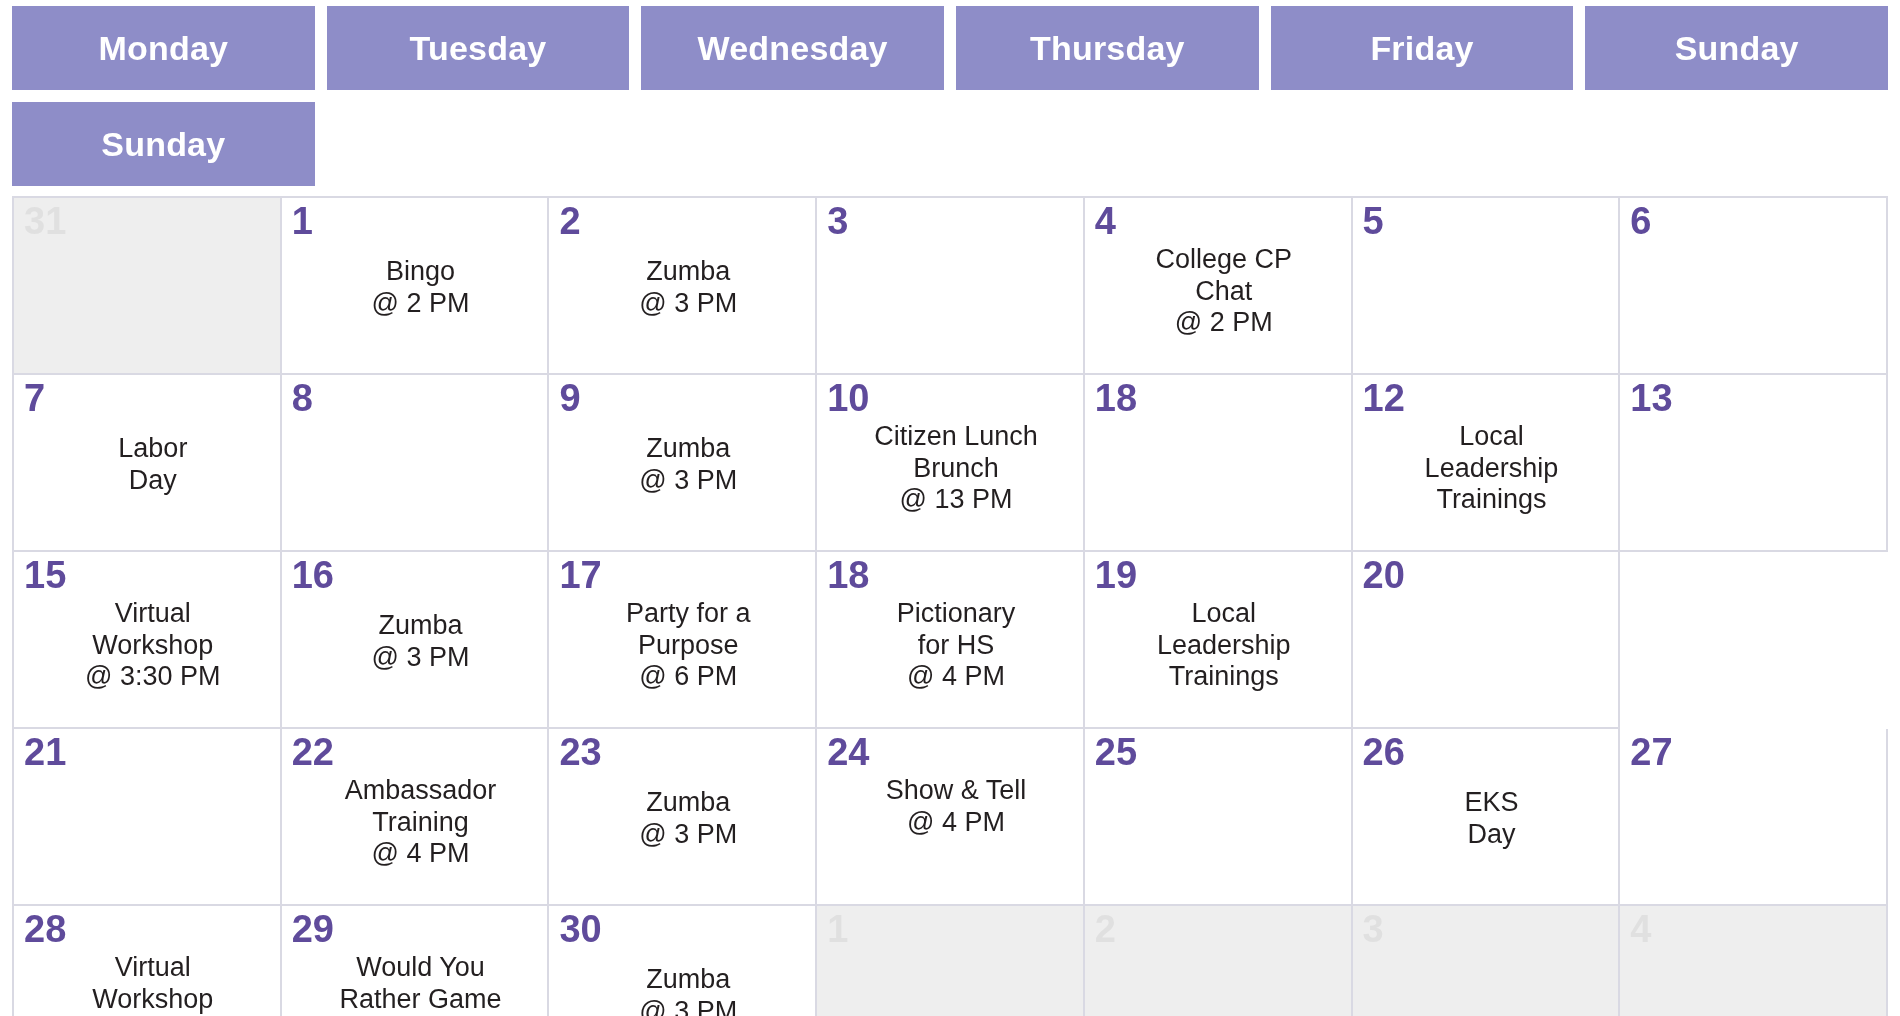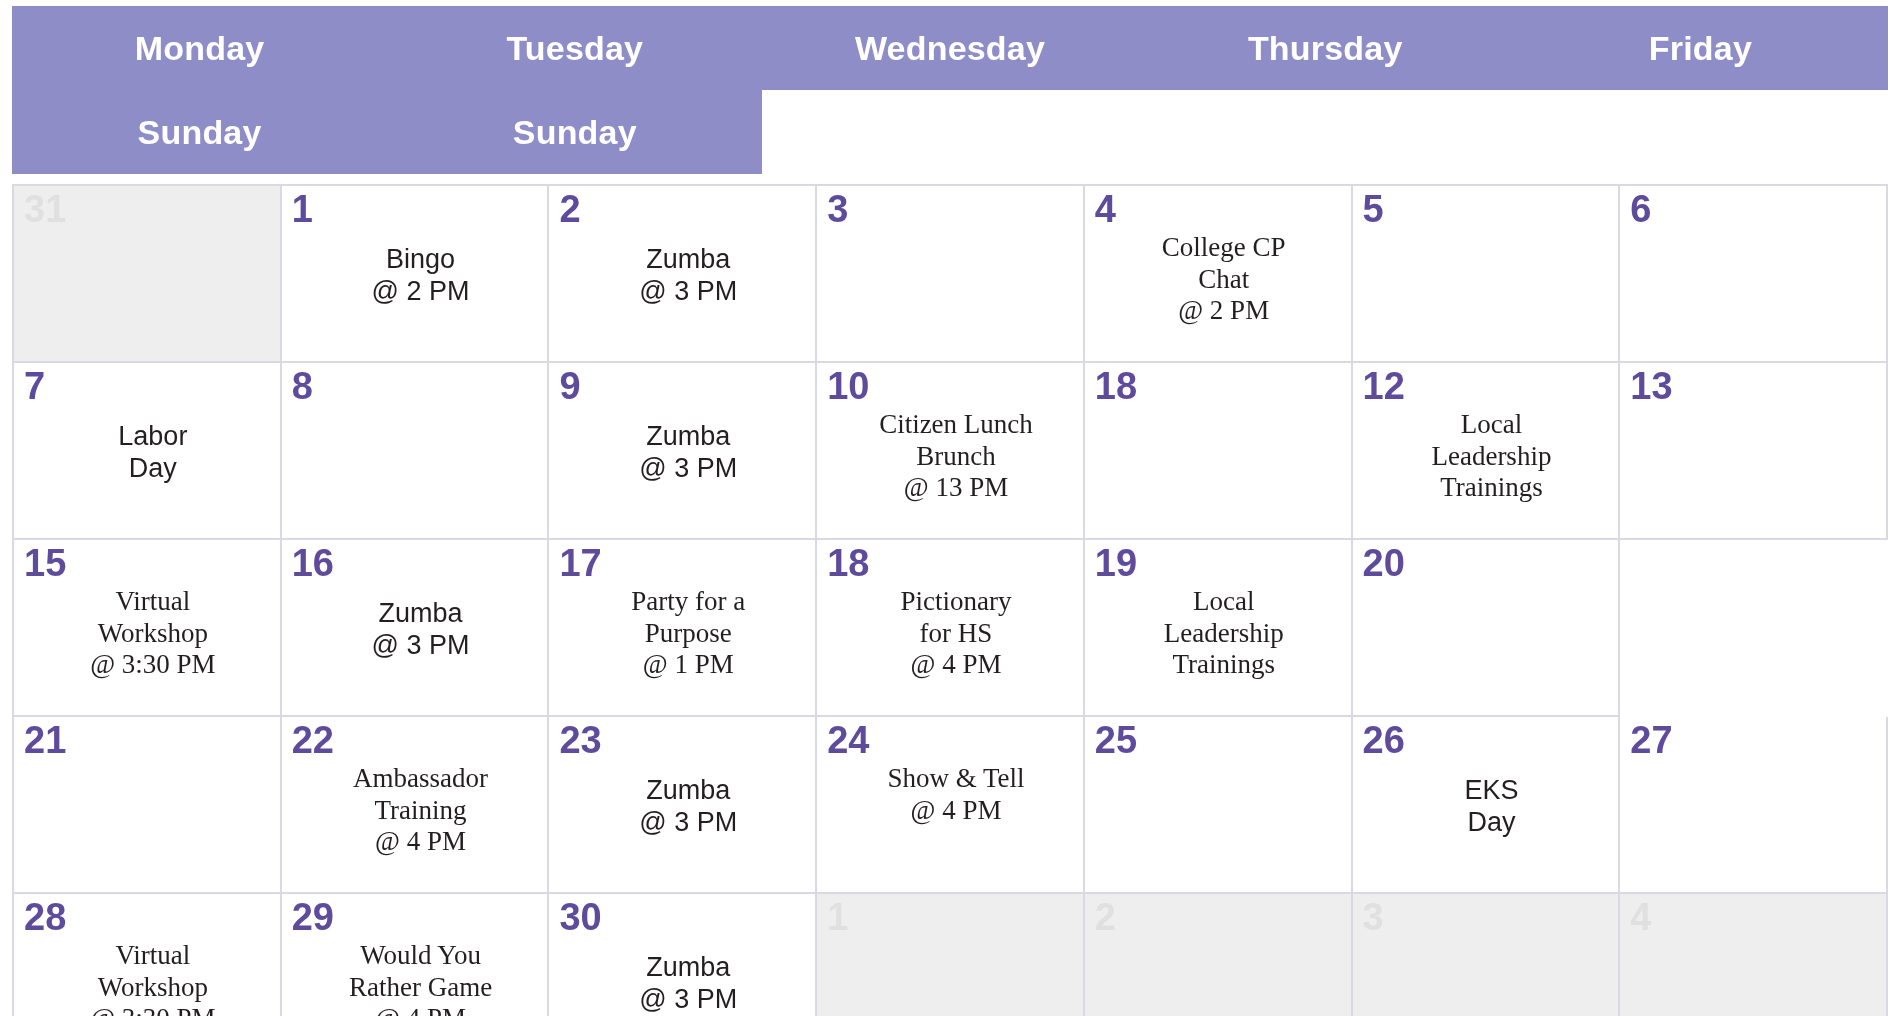--- a/index.html
+++ b/index.html
@@ -15,22 +15,22 @@
     -webkit-font-smoothing: antialiased;
   }
   .calendar {
     width: 1900px;
     box-sizing: border-box;
     padding: 0 12px;
   }
   
   .header-row {
     display: grid;
-    grid-template-columns: repeat(5, 1fr);
-    gap: 0;
+    grid-template-columns: repeat(6, 1fr);
+    gap: 12px;
     padding-top: 6px;
   }
   .dow {
     background: #8e8dc8;
     color: #ffffff;
     text-align: center;
     font-size: 34px;
     font-weight: bold;
     letter-spacing: 0.2px;
     height: 84px;
@@ -83,21 +83,21 @@
     line-height: 1.17;
     color: #231f20;
     box-sizing: border-box;
   }
   .event .line {
     display: block;
     white-space: nowrap;
   }
   
   .event.lines-2 { top: 58px; }
-  .event.lines-3 { top: 46px; font-family: Liberation Serif, serif; }
+  .event.lines-3 { top: 46px; }
 </style>
 </head>
 <body>
 
 <div class="calendar">
   <div class="header-row">
       <div class="dow">Monday</div>
       <div class="dow">Tuesday</div>
       <div class="dow">Wednesday</div>
       <div class="dow">Thursday</div>
@@ -197,21 +197,21 @@
           <div class="event lines-2">
             <span class="line">Zumba</span>
             <span class="line">@ 3 PM</span>
           </div>
         </div>
         <div class="cell">
           <div class="daynum">17</div>
           <div class="event lines-3">
             <span class="line">Party for a</span>
             <span class="line">Purpose</span>
-            <span class="line">@ 1 PM</span>
+            <span class="line">@ 6 PM</span>
           </div>
         </div>
         <div class="cell">
           <div class="daynum">18</div>
           <div class="event lines-3">
             <span class="line">Pictionary</span>
             <span class="line">for HS</span>
             <span class="line">@ 4 PM</span>
           </div>
         </div>

